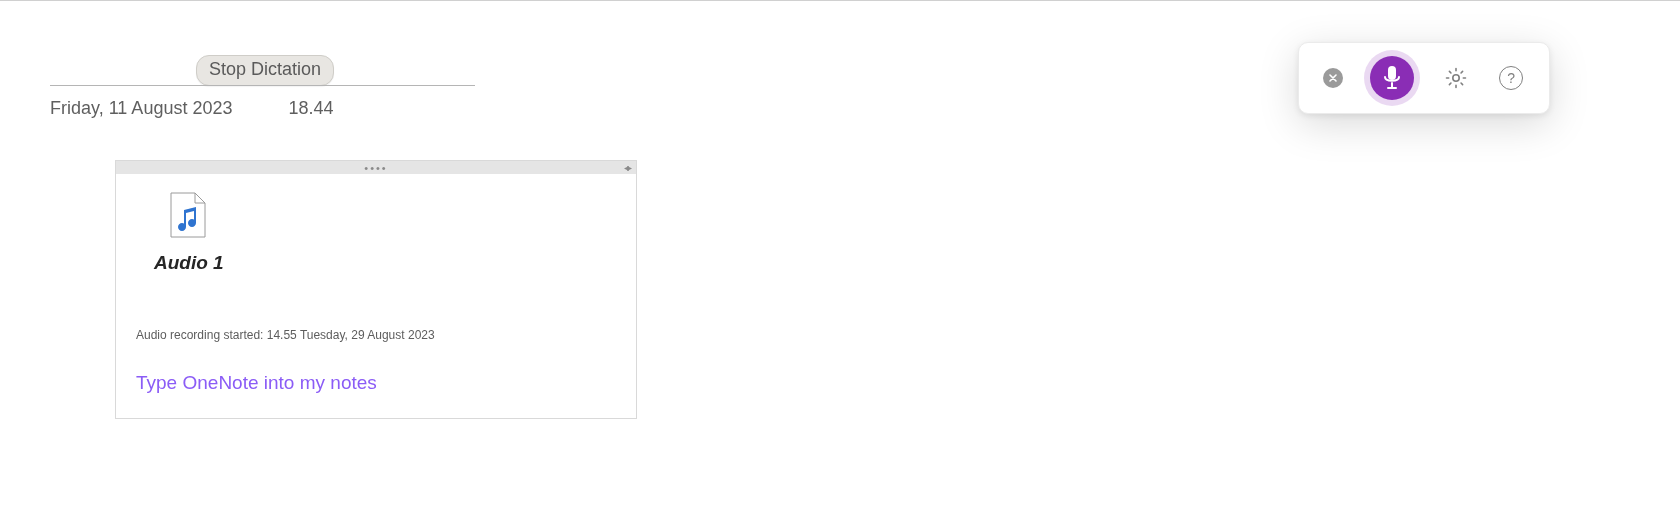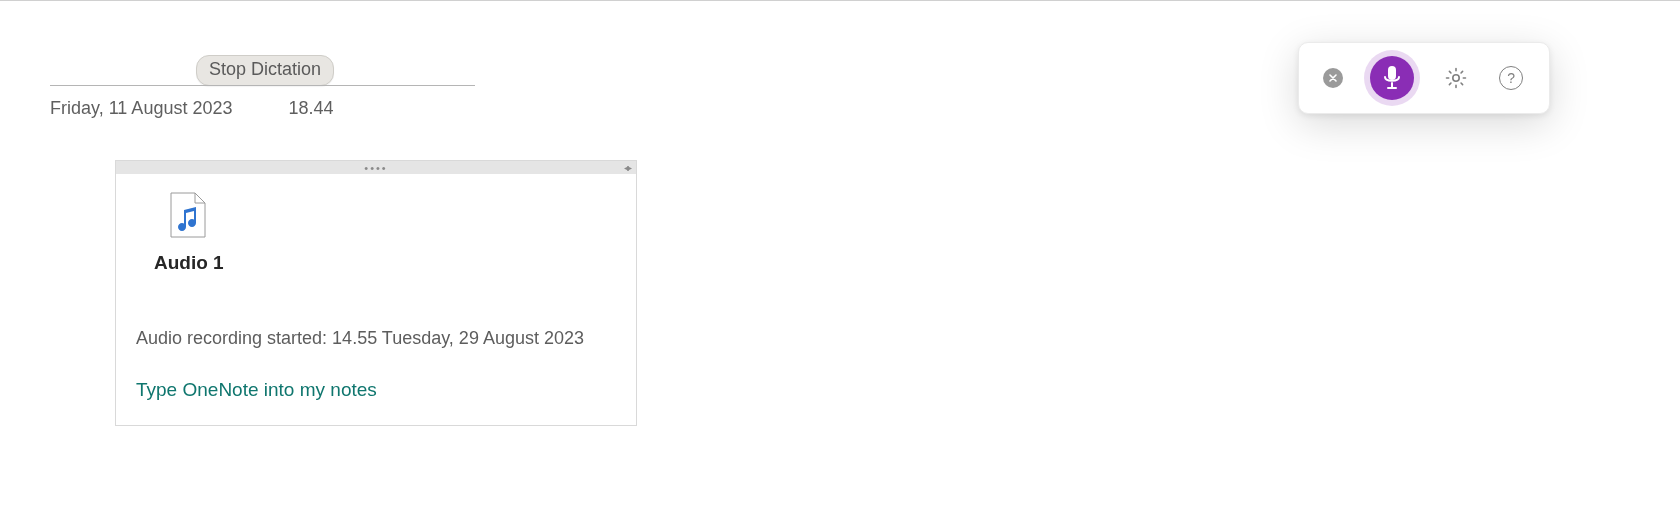--- a/index.html
+++ b/index.html
@@ -105,30 +105,31 @@
     height: 46px;
     position: relative;
     margin-bottom: 14px;
   }
   .file-icon-wrap svg { display:block; }
   .audio-label {
     font-size: 19px;
     font-weight: 600;
     color: #262626;
     margin-left: -16px;
+    font-style: italic;
   }
 
   .recording-line {
-    font-size: 18px;
+    font-size: 12px;
     color: #5d5d5d;
     margin-bottom: 30px;
   }
   .typed-line {
     font-size: 19px;
-    color: #0f766e;
+    color: #8b5cf6;
   }
 
   
   .dictation-toolbar {
     position: absolute;
     right: 130px;
     top: 42px;
     width: 252px;
     height: 72px;
     background: #ffffff;

